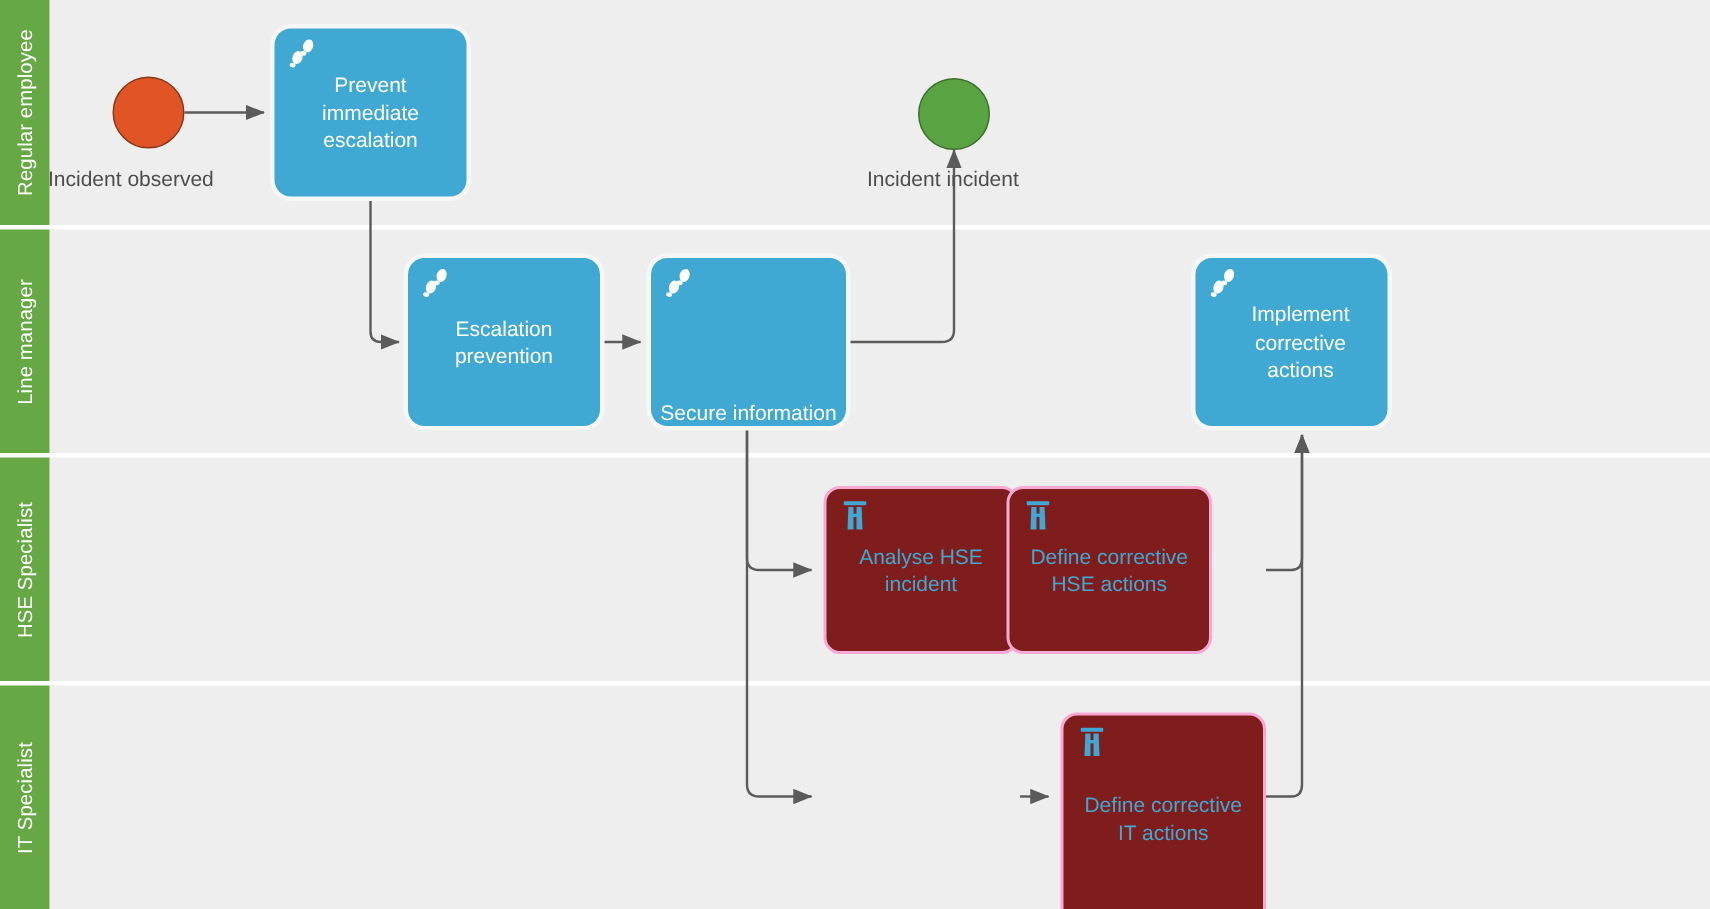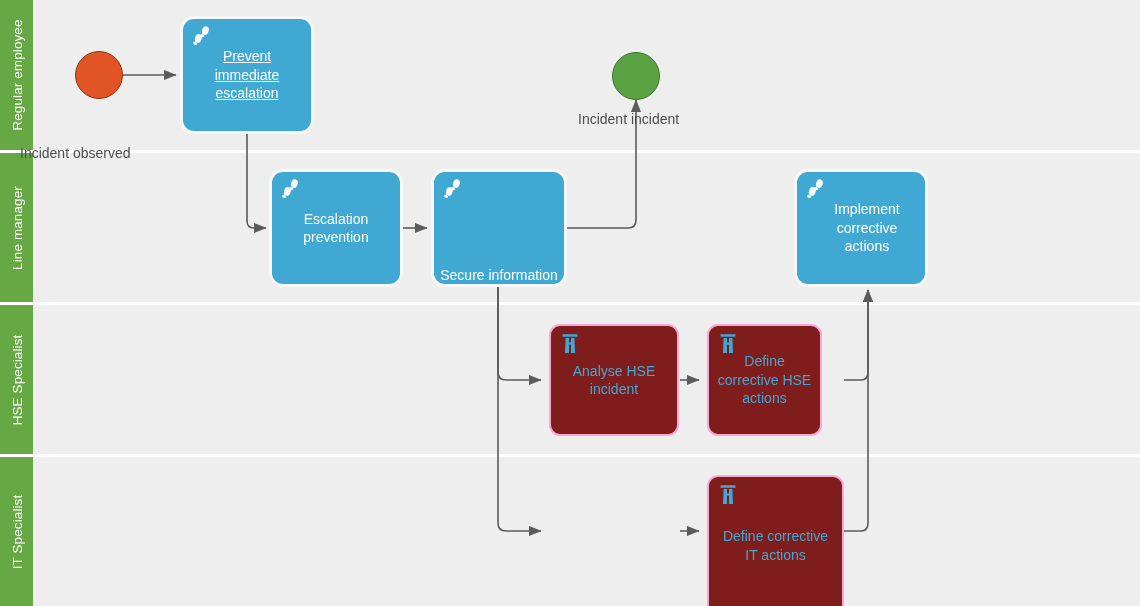--- a/index.html
+++ b/index.html
@@ -189,26 +189,26 @@
     <path class="edge" d="M680,380 L699,380" marker-end="url(#arrow)"></path>
 
     <path class="edge" d="M680,531 L699,531" marker-end="url(#arrow)"></path>
 
     <path class="edge" d="M844,380 L861,380 Q868,380 868,372 L868,290" marker-end="url(#arrow)"></path>
 
     <path class="edge" d="M844,531 L861,531 Q868,531 868,523 L868,290" marker-end="url(#arrow)"></path>
   </svg>
 
   <div class="event start" style="left:75px; top:51px; width:48px; height:48px;"></div>
-  <div class="event-label" style="left:20px; top:111px;margin-top:34px;">Incident observed</div>
+  <div class="event-label" style="left:32px; top:111px;">Incident observed</div>
 
   <div class="event end" style="left:612px; top:52px; width:48px; height:48px;"></div>
   <div class="event-label" style="left:578px; top:111px;">Incident incident</div>
 
-  <div class="task filled" style="left:183px; top:19px; width:128px; height:112px;text-decoration:underline;">
+  <div class="task filled" style="left:183px; top:19px; width:128px; height:112px;">
     <span class="task-icon">
       <svg viewBox="0 0 24 24" width="24" height="24" xmlns="http://www.w3.org/2000/svg">
         <ellipse cx="15.4" cy="5.6" rx="3.3" ry="4.4" transform="rotate(18 15.4 5.6)" fill="#ffffff"></ellipse>
         <ellipse cx="12.2" cy="10.6" rx="2.0" ry="1.5" transform="rotate(18 12.2 10.6)" fill="#ffffff"></ellipse>
         <ellipse cx="8.3" cy="13.4" rx="3.3" ry="4.4" transform="rotate(18 8.3 13.4)" fill="#ffffff"></ellipse>
         <ellipse cx="5.1" cy="18.4" rx="2.0" ry="1.5" transform="rotate(18 5.1 18.4)" fill="#ffffff"></ellipse>
       </svg>
     </span>
     <span class="task-label">Prevent immediate escalation</span>
   </div>
@@ -254,21 +254,21 @@
       <svg viewBox="0 0 24 24" width="24" height="24" xmlns="http://www.w3.org/2000/svg">
         <rect x="4.5" y="2.2" width="15" height="2.6" rx="0.6" fill="#3fa9d4"></rect>
         <path d="M7.6,6 L11.0,6 L11.0,21 L7.0,21 z" fill="#3fa9d4"></path>
         <path d="M13.0,6 L16.4,6 L17.0,21 L13.0,21 z" fill="#3fa9d4"></path>
         <rect x="9.2" y="10.4" width="5.6" height="2.2" fill="#3fa9d4"></rect>
       </svg>
     </span>
     <span class="task-label">Analyse HSE incident</span>
   </div>
 
-  <div class="task outlined" style="left:707px; top:324px; width:115px; height:112px;">
+  <div class="task outlined" style="left:671px; top:324px; width:137px; height:112px;">
     <span class="task-icon">
       <svg viewBox="0 0 24 24" width="24" height="24" xmlns="http://www.w3.org/2000/svg">
         <rect x="4.5" y="2.2" width="15" height="2.6" rx="0.6" fill="#3fa9d4"></rect>
         <path d="M7.6,6 L11.0,6 L11.0,21 L7.0,21 z" fill="#3fa9d4"></path>
         <path d="M13.0,6 L16.4,6 L17.0,21 L13.0,21 z" fill="#3fa9d4"></path>
         <rect x="9.2" y="10.4" width="5.6" height="2.2" fill="#3fa9d4"></rect>
       </svg>
     </span>
     <span class="task-label">Define corrective HSE actions</span>
   </div>

